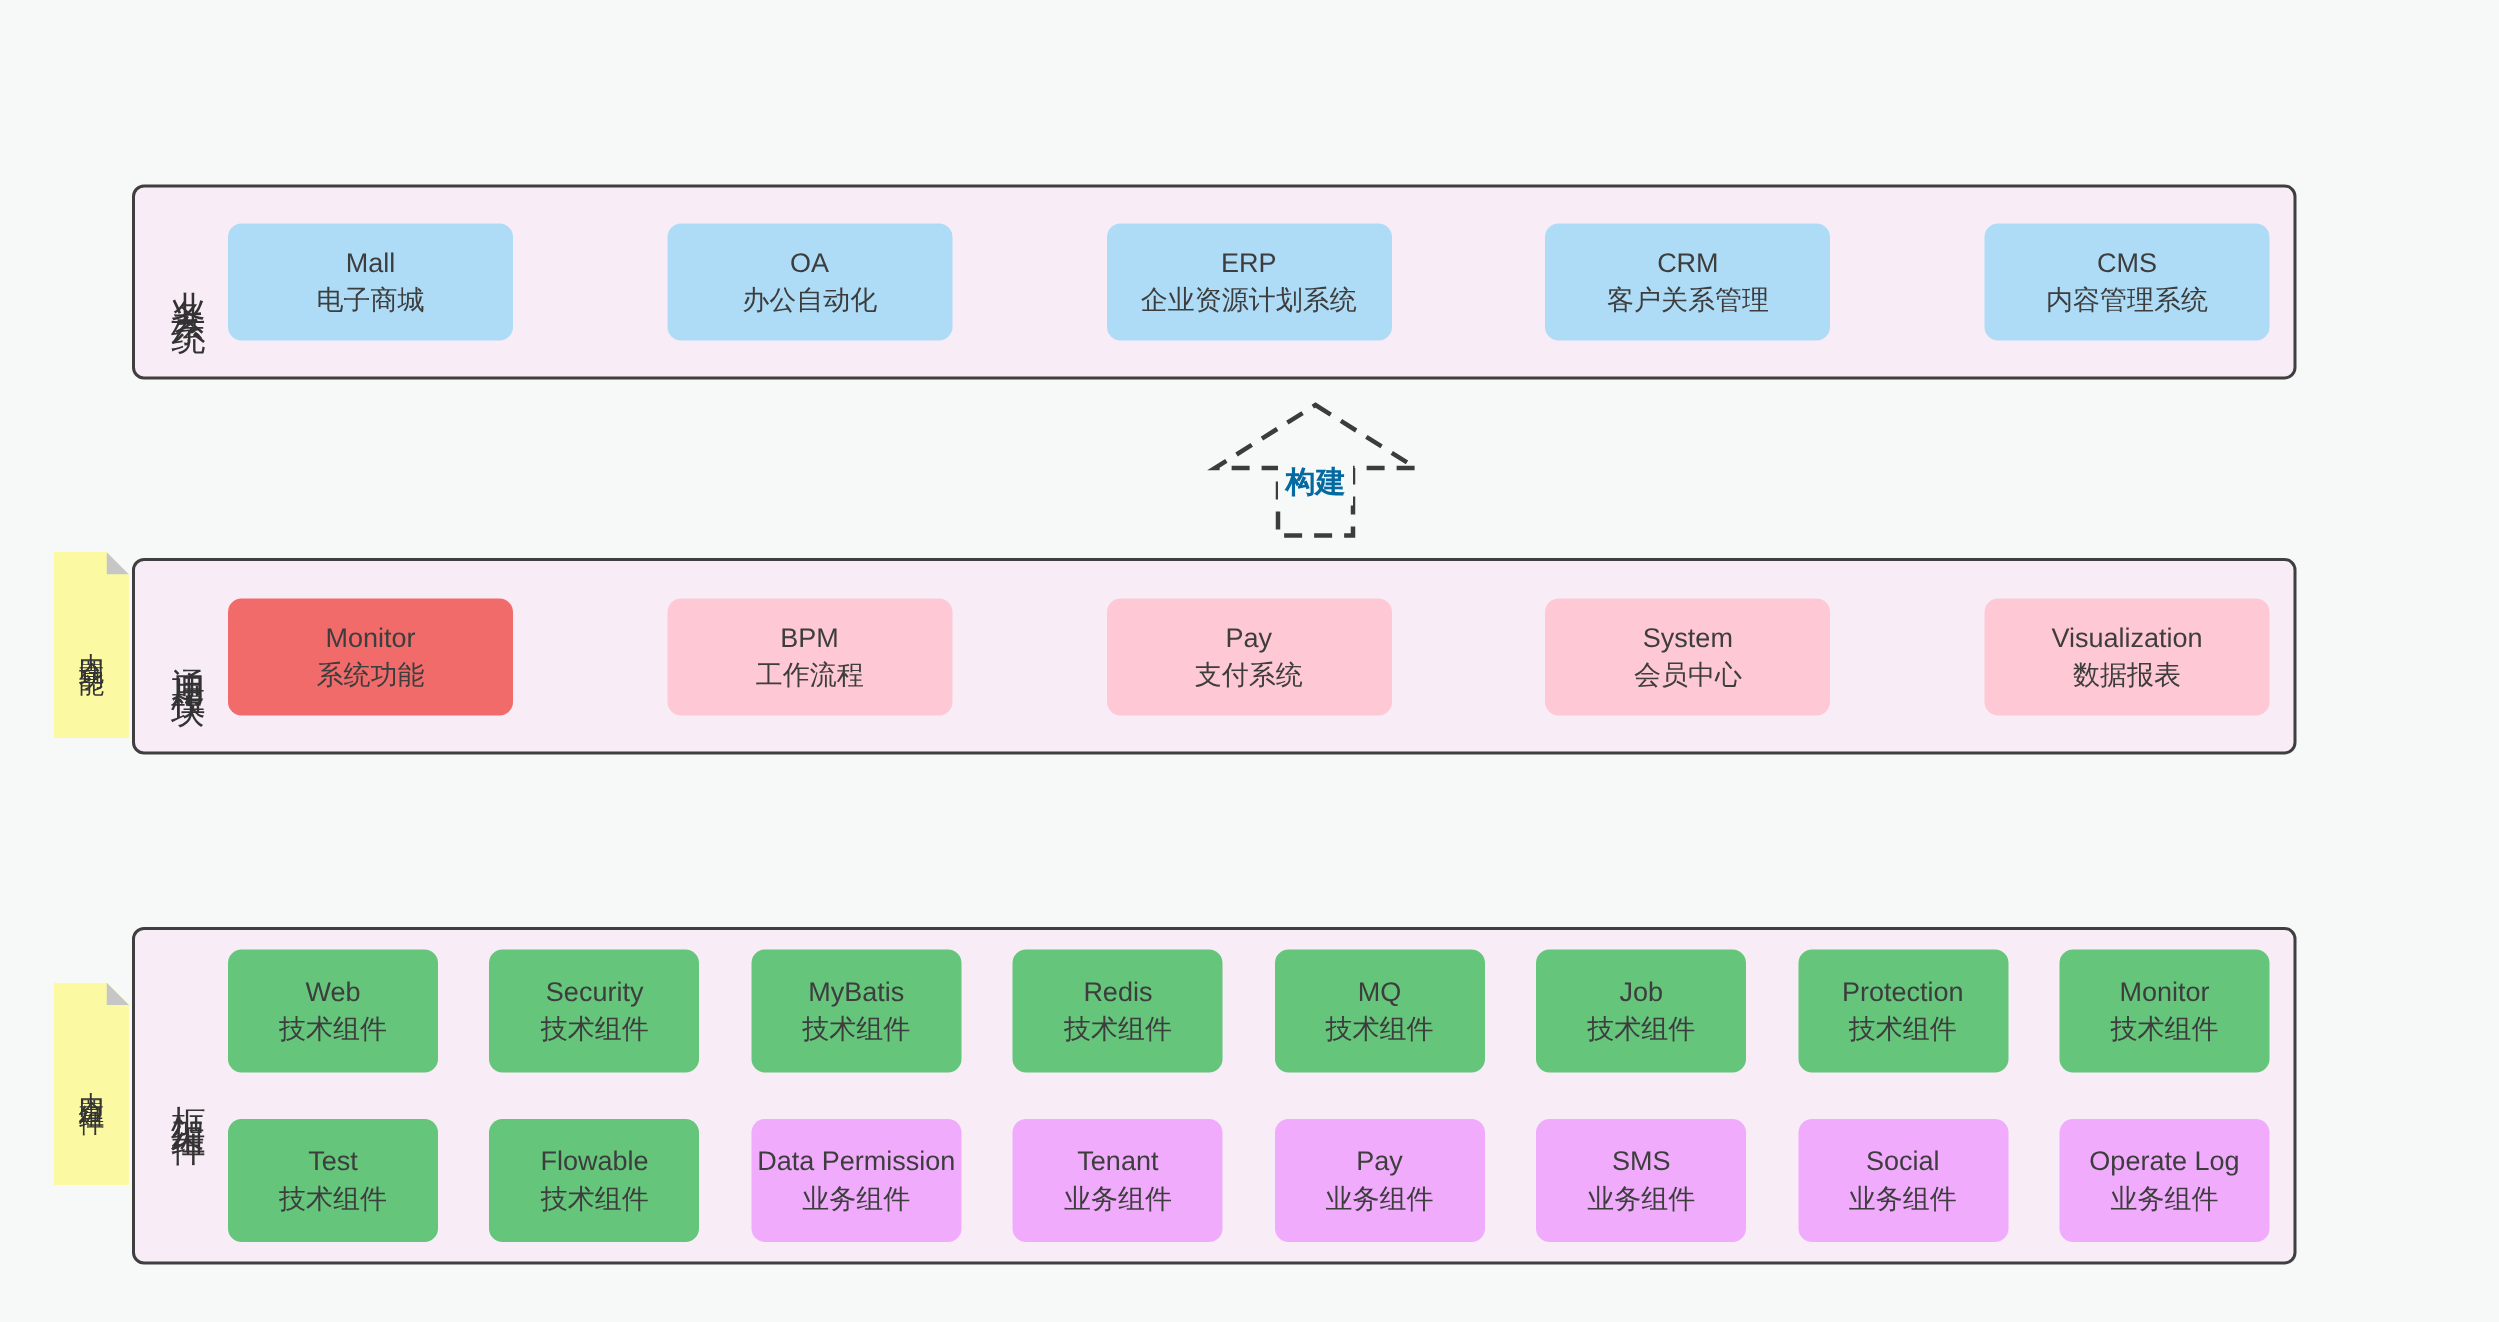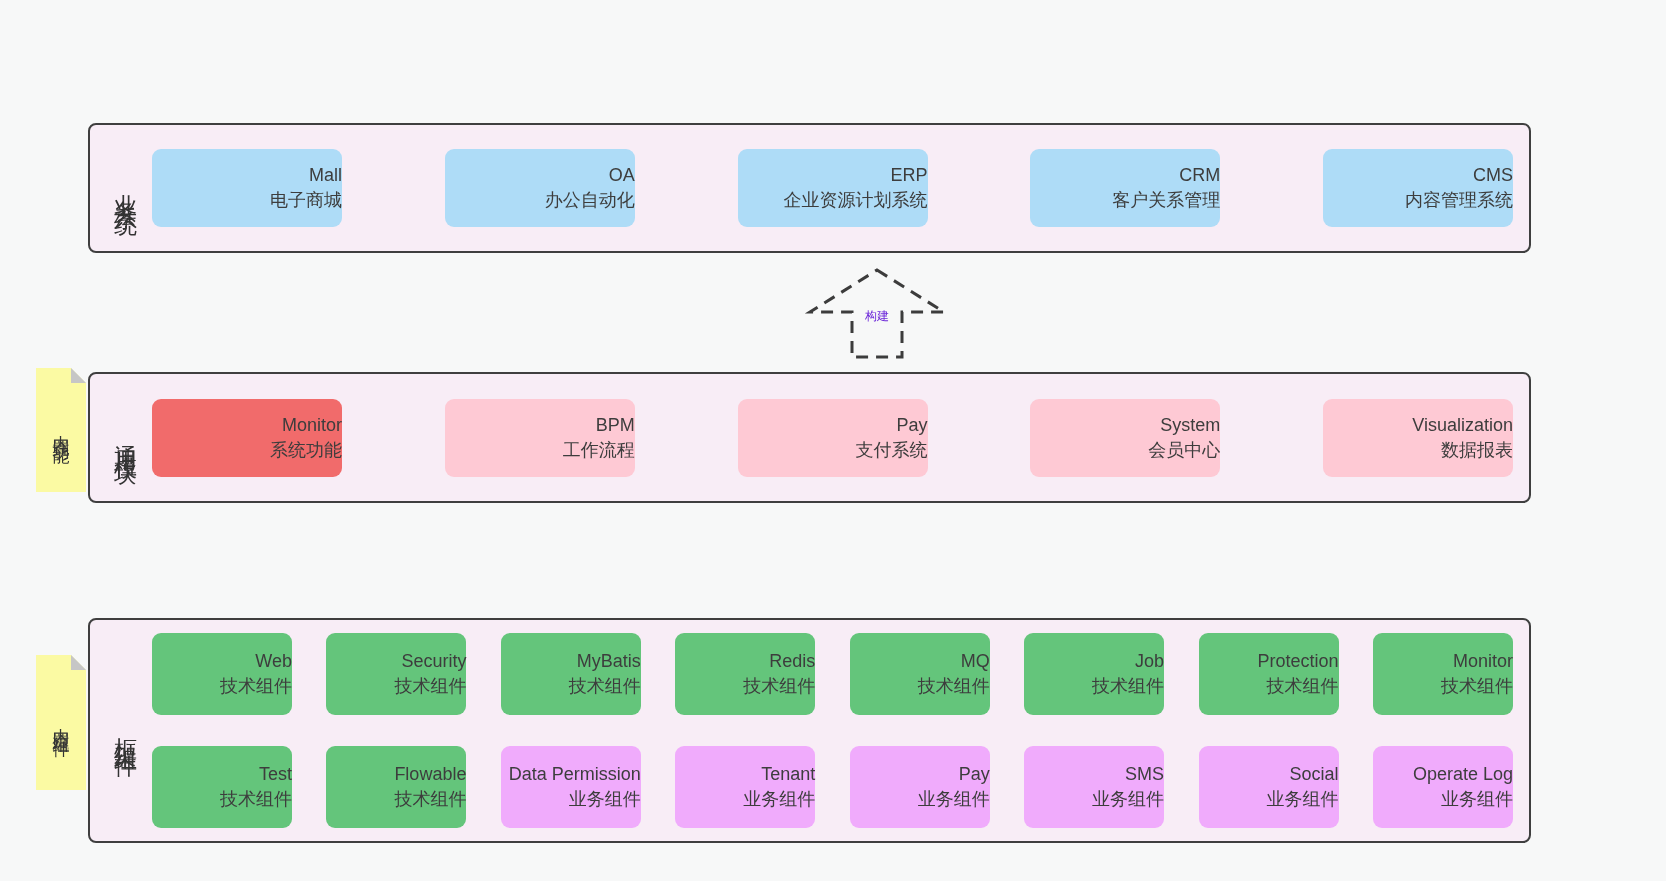--- a/index.html
+++ b/index.html
@@ -54,21 +54,21 @@
     gap:31px;
     padding:0 16px 0 10px;
   }
   .boxes-col .boxes-area { padding:0; }
 
   
   .box {
     border-radius:9px;
     display:flex;
     flex-direction:column;
-    align-items:flex-end;
+    align-items:center;
     justify-content:center;
     text-align:center;
     font-size:18px;
     line-height:25px;
   }
   .box-lg { width:190px; height:78px; }
   .box-sm { width:140px; height:82px; }
   .blue       { background:#aedcf7; }
   .red        { background:#f16b6b; }
   .pink       { background:#fec9d4; }
@@ -79,23 +79,24 @@
   .arrow { position:absolute; width:150px; height:95px; }
   #arrow-build     { left:802px; top:266px; }
   #arrow-implement { left:815px; top:512px; }
   .arrow svg { display:block; }
   .arrow-label {
     position:absolute;
     left:50%; top:40px;
     transform:translateX(-50%);
     background:#f7f8f8;
     padding:2px 5px;
-    font-size:12px;
-    color:#6d28d9;
+    font-size:20px;
+    color:#0369a1;
     white-space:nowrap;
+    font-weight:bold;
   }
 
   
   .sticky {
     position:absolute; left:36px; width:50px;
     background:#fbfaa3;
     clip-path:polygon(0 0, calc(100% - 15px) 0, 100% 15px, 100% 100%, 0 100%);
     display:flex; align-items:center; justify-content:center;
   }
   #sticky-features   { top:368px; height:124px; }

